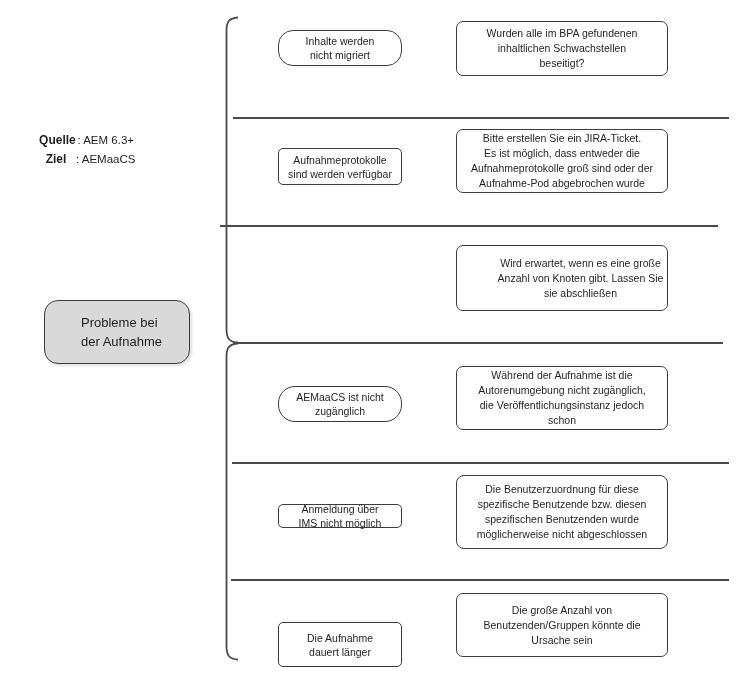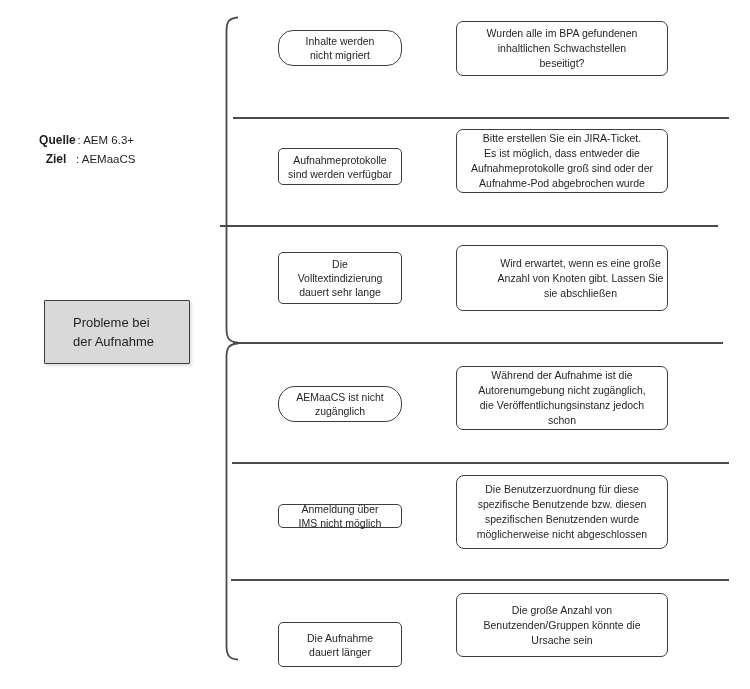--- a/index.html
+++ b/index.html
@@ -14,24 +14,24 @@
   .canvas{
     position:relative;width:750px;height:689px;background:var(--background);
     font-family:"Liberation Sans","DejaVu Sans",sans-serif;color:var(--text);
     overflow:hidden;
   }
   .meta{position:absolute;left:36px;top:131px;font-size:11.5px;line-height:19px;white-space:nowrap;text-align:center;}
   .meta-label{display:inline-block;width:40px;font-weight:bold;font-size:12px;}
   .meta-value{font-size:11.5px;}
   .root-box{
     position:absolute;left:44px;top:300px;width:146px;height:64px;box-sizing:border-box;
-    background:var(--root-fill);border:1.5px solid var(--node-border);border-radius:1px;
+    background:var(--root-fill);border:1.5px solid var(--node-border);border-radius:14px;
     box-shadow:2px 2px 3px rgba(0,0,0,0.12);
     display:flex;flex-direction:column;justify-content:center;
-    padding-left:28px;font-size:13px;line-height:19px;white-space:pre-line;
+    padding-left:36px;font-size:13px;line-height:19px;white-space:pre-line;
   }
   .node{
     position:absolute;box-sizing:border-box;background:var(--node-fill);
     border:1.5px solid var(--node-border);border-radius:6px;
     display:flex;align-items:center;justify-content:center;text-align:center;
     white-space:pre-line;font-size:10.5px;
   }
   .problem{left:278px;width:124px;line-height:14px;border-radius:5px;}
   .answer{left:456px;width:212px;line-height:15px;border-radius:7px;}
   .hline{position:absolute;height:1.7px;background:var(--line);}
@@ -67,23 +67,20 @@
 inhaltlichen Schwachstellen
 beseitigt?</div>
 
   <div class="node problem" style="top:148px;height:37px;">Aufnahmeprotokolle
 sind werden verfügbar</div>
   <div class="node answer" style="top:129px;height:64px;">Bitte erstellen Sie ein JIRA-Ticket.
 Es ist möglich, dass entweder die
 Aufnahmeprotokolle groß sind oder der
 Aufnahme-Pod abgebrochen wurde</div>
 
-  <div class="node problem" style="top:252px;height:52px;">Die
-Volltextindizierung
-dauert sehr lange</div>
   <div class="node answer" style="top:245px;height:66px;padding-left:37px;">Wird erwartet, wenn es eine große
 Anzahl von Knoten gibt. Lassen Sie
 sie abschließen</div>
 
   <div class="node problem" style="top:386px;height:36px;border-radius:17px;">AEMaaCS ist nicht
 zugänglich</div>
   <div class="node answer" style="top:366px;height:64px;text-align:center;">Während der Aufnahme ist die
 Autorenumgebung nicht zugänglich,
 die Veröffentlichungsinstanz jedoch
 schon</div>

